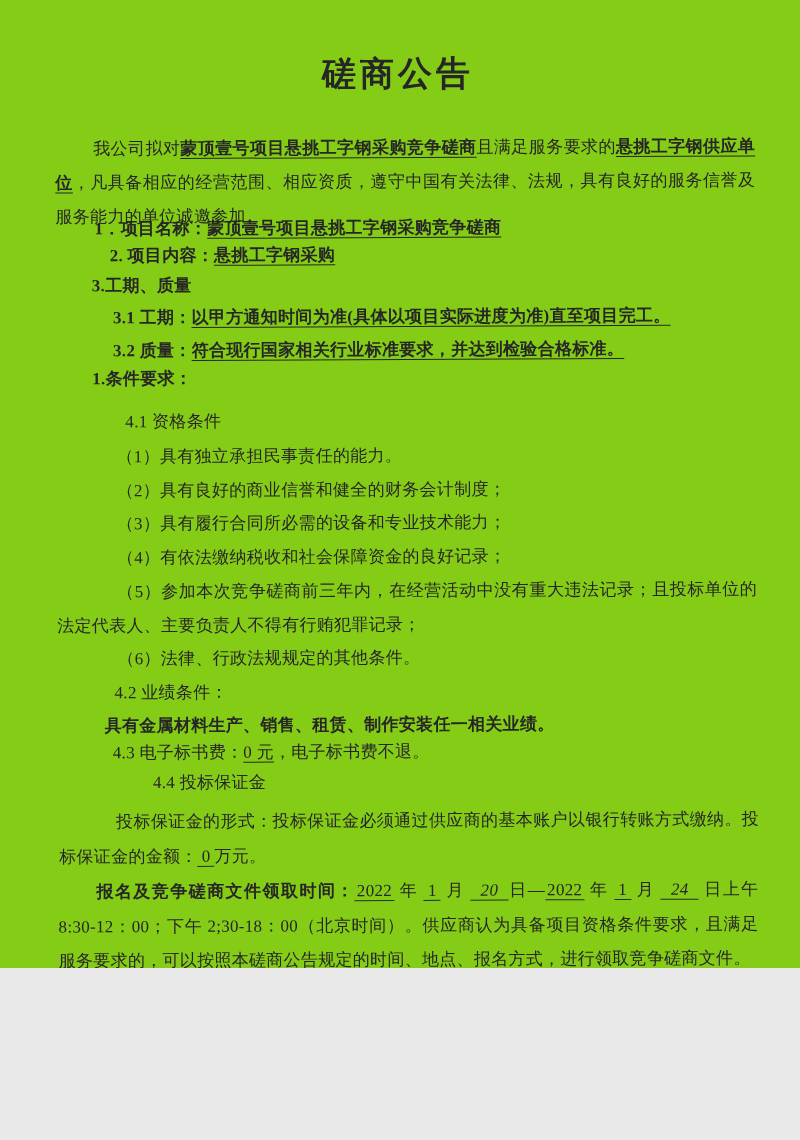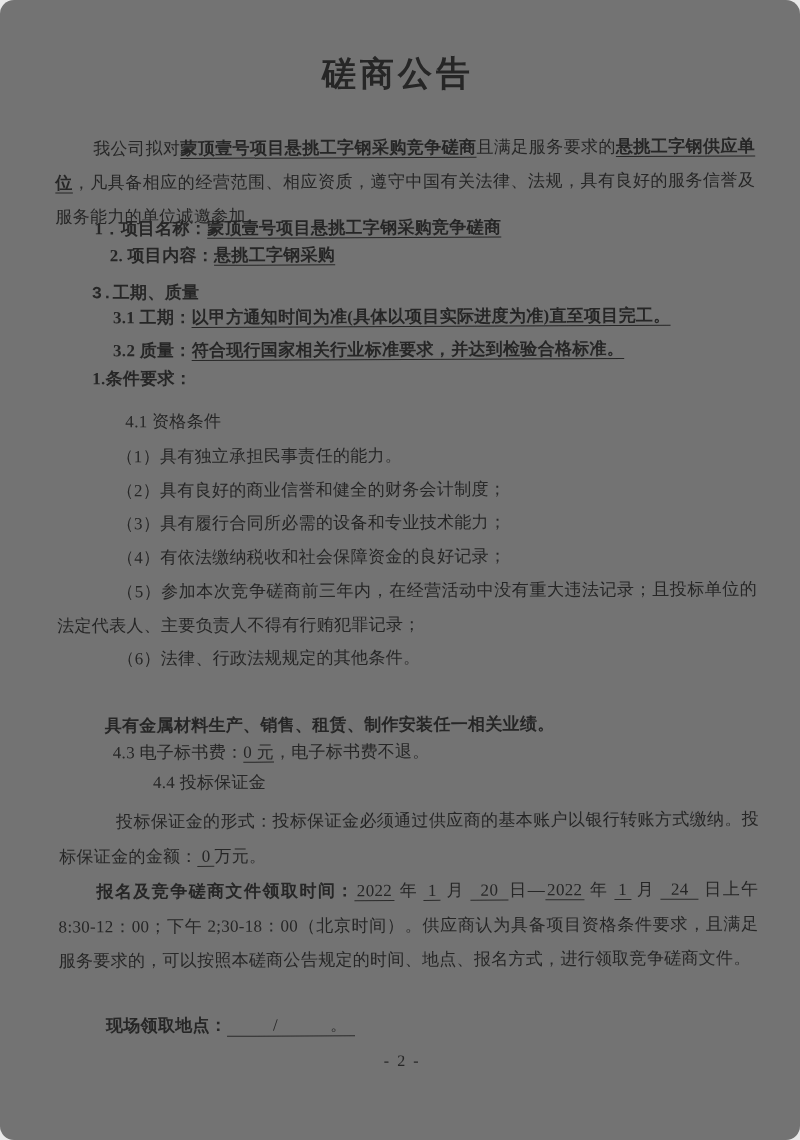--- a/index.html
+++ b/index.html
@@ -2,76 +2,76 @@
 <html><head>
 <meta charset="utf-8">
 <style>
   html,body{margin:0;padding:0;}
   body{
     width:800px;height:1140px;
     background:#e9e9e9;
     font-family:"Liberation Serif","DejaVu Serif",serif;
   }
   .sheet{
-    position:relative;width:800px;height:1140px;overflow:hidden;
-    background:#737373;
+    position:relative;width:800px;height:968px;overflow:hidden;
+    background:#84cc16;
     color:#262626;
-    border-radius:14px;
   }
   .tilt{
     position:absolute;inset:0;
     transform:rotate(-0.25deg);
     transform-origin:400px 570px;
   }
   .blk{position:absolute;margin:0;font-size:17px;line-height:34px;letter-spacing:0.3px;}
   .doc-title{
     width:100%;text-align:center;
     font-size:34px;font-weight:700;letter-spacing:4px;line-height:52px;
   }
   .para{width:700px;text-align:justify;}
   .b{font-weight:700;}
   .u{text-decoration:underline;text-underline-offset:4px;text-decoration-thickness:1px;}
   .ub{border-bottom:1px solid #2a2a2a;}
   .px2{padding:0 2px;}
   .px4{padding:0 4px;}
-  .px10{padding:0 10px;}
+  .px10{padding:0 10px;font-style:italic;}
   .blankline{border-bottom:1px solid #2a2a2a;padding:0 8px 1px 46px;}
   .pagenum{width:100%;text-align:center;font-size:16px;letter-spacing:2px;}
 </style>
 </head>
 <body>
 
 <div class="sheet">
   <div class="tilt">
 
     <h1 class="blk doc-title" style="top:48px;left:0;">磋商公告</h1>
 
     <p class="blk para" style="top:131px;left:57px;text-indent:38px;"><span>我公司拟对</span><span class="b u">蒙顶壹号项目悬挑工字钢采购竞争磋商</span><span>且满足服务要求的</span><span class="b u">悬挑工字钢供应单位</span><span>，凡具备相应的经营范围、相应资质，遵守中国有关法律、法规，具有良好的服务信誉及服务能力的单位诚邀参加。</span></p>
 
     <p class="blk b" style="top:214px;left:96px;line-height:27px;"><span>1．项目名称：</span><span class="u">蒙顶壹号项目悬挑工字钢采购竞争磋商</span></p>
 
     <p class="blk b" style="top:241px;left:96px;line-height:27px;margin-left:15px;"><span>2.  项目内容：</span><span class="u">悬挑工字钢采购</span></p>
 
-    <p class="blk b" style="top:276px;left:93px;font-family:Liberation Mono, monospace;">3.工期、质量</p>
+    <p class="blk b" style="top:268px;left:93px;">3.工期、质量</p>
 
     <p class="blk b" style="top:300px;left:114px;"><span>3.1 工期：</span><span class="u">以甲方通知时间为准(具体以项目实际进度为准)直至项目完工。</span></p>
 
     <p class="blk b" style="top:333px;left:114px;"><span>3.2 质量：</span><span class="u">符合现行国家相关行业标准要求，并达到检验合格标准。</span></p>
 
     <p class="blk b" style="top:361px;left:93px;">1.条件要求：</p>
 
     <p class="blk" style="top:404px;left:126px;">4.1 资格条件</p>
 
     <p class="blk para" style="top:439px;left:57px;text-indent:60px;">（1）具有独立承担民事责任的能力。</p>
     <p class="blk para" style="top:473px;left:57px;text-indent:60px;">（2）具有良好的商业信誉和健全的财务会计制度；</p>
     <p class="blk para" style="top:506px;left:57px;text-indent:60px;">（3）具有履行合同所必需的设备和专业技术能力；</p>
     <p class="blk para" style="top:540px;left:57px;text-indent:60px;">（4）有依法缴纳税收和社会保障资金的良好记录；</p>
     <p class="blk para" style="top:574px;left:57px;text-indent:60px;">（5）参加本次竞争磋商前三年内，在经营活动中没有重大违法记录；且投标单位的法定代表人、主要负责人不得有行贿犯罪记录；</p>
     <p class="blk para" style="top:641px;left:57px;text-indent:60px;">（6）法律、行政法规规定的其他条件。</p>
 
+    <p class="blk" style="top:675px;left:114px;">4.2 业绩条件：</p>
 
     <p class="blk b" style="top:708px;left:104px;">具有金属材料生产、销售、租赁、制作安装任一相关业绩。</p>
 
     <p class="blk" style="top:735px;left:112px;"><span>4.3 电子标书费：</span><span class="u">0 元</span><span>，电子标书费不退。</span></p>
 
     <p class="blk" style="top:765px;left:112px;margin-left:40px;">4.4 投标保证金</p>
 
     <p class="blk para" style="top:804px;left:58px;text-indent:57px;line-height:34.6px;"><span>投标保证金的形式：投标保证金必须通过供应商的基本账户以银行转账方式缴纳。投标保证金的金额：</span><span class="ub px4">0</span><span>万元。</span></p>
 
     <p class="blk para" style="top:874px;left:57px;text-indent:38px;line-height:34.6px;"><span class="b">报名及竞争磋商文件领取时间：</span><span class="ub px2">2022</span><span> 年 </span><span class="ub px4">1</span><span> 月 </span><span class="ub px10">20</span><span>日—</span><span class="ub px2">2022</span><span> 年 </span><span class="ub px4">1</span><span> 月 </span><span class="ub px10">24</span><span> 日上午 8:30-12：00；下午 2;30-18：00（北京时间）。供应商认为具备项目资格条件要求，且满足服务要求的，可以按照本磋商公告规定的时间、地点、报名方式，进行领取竞争磋商文件。</span></p>

